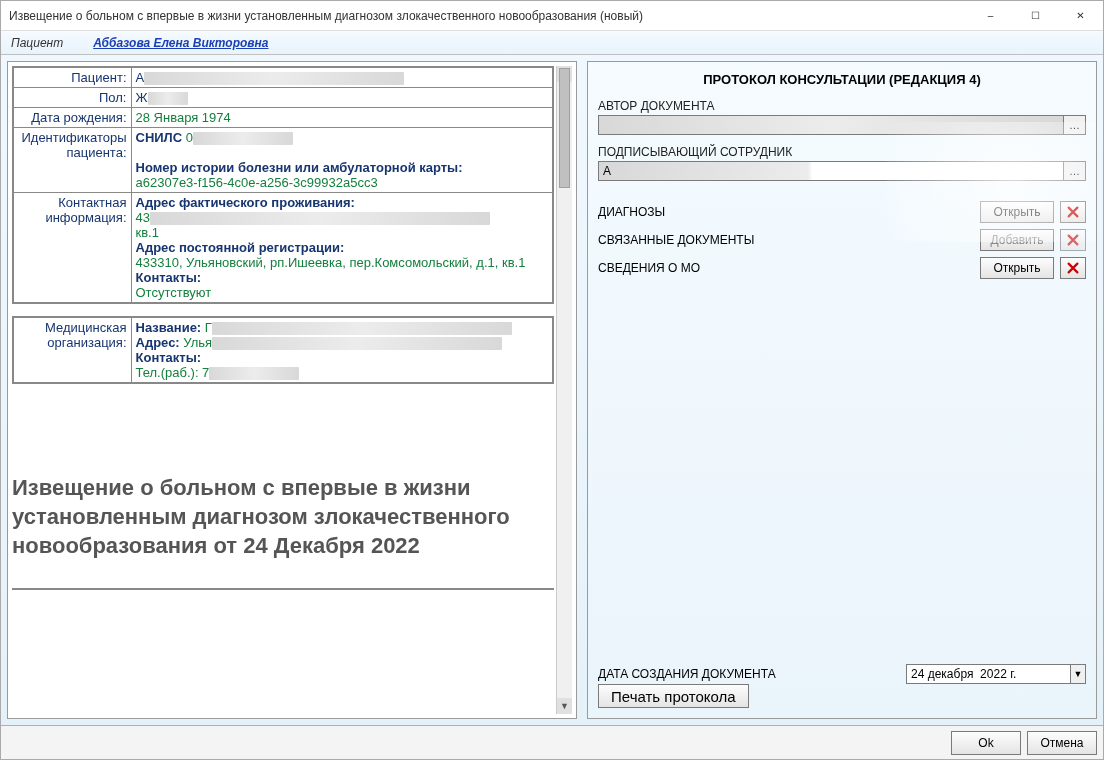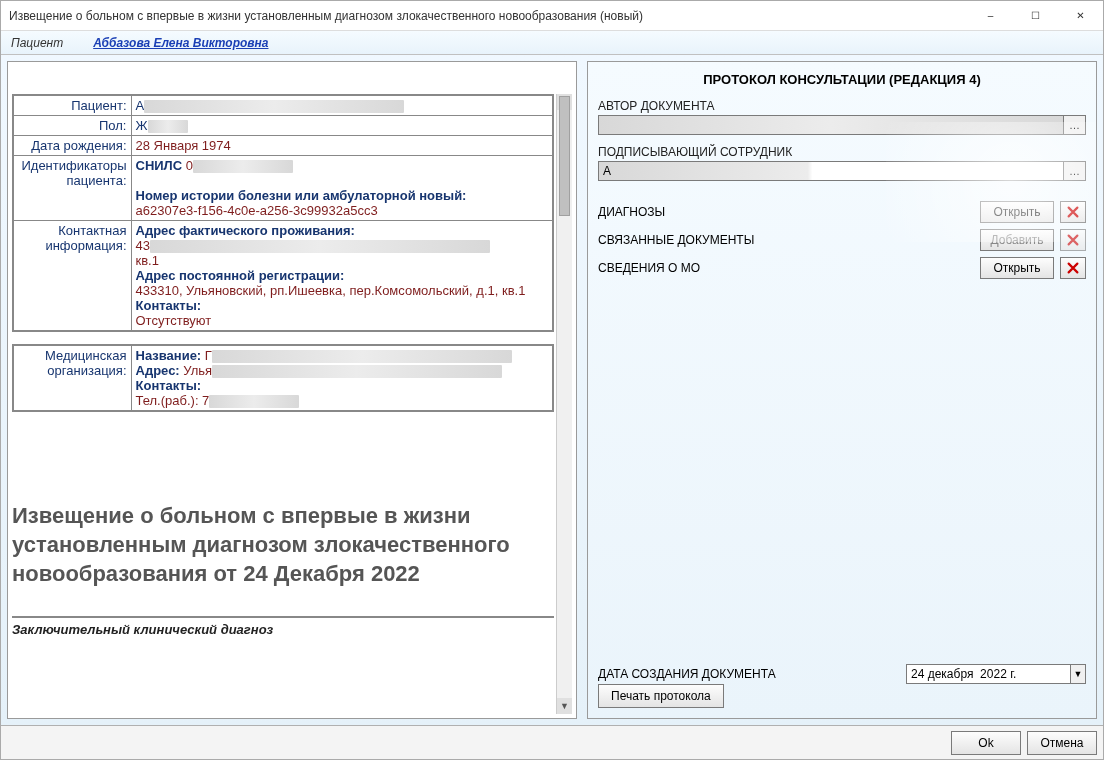--- a/index.html
+++ b/index.html
@@ -63,21 +63,20 @@
   border: 1px solid #9a9a9a;
   padding: 4px;
   overflow: hidden;
   display: flex;
   flex-direction: column;
 }
 .left-inner {
   flex:1;
   overflow: hidden;
   position: relative;
-  margin-top: 28px;
 }
 .left-inner .scroll-content { padding-right: 18px; height: 100%; }
 
 .scrollbar-fake {
   position: absolute; right:0; top:0; bottom:0; width:16px;
   background: #f0f0f0; border-left:1px solid #ccc;
 }
 .scrollbar-fake .thumb { position:absolute; left:2px; right:2px; top:2px; height:120px; background:#c0c0c0; border:1px solid #a0a0a0; }
 .scrollbar-fake .btn { position:absolute; left:0; right:0; height:16px; background:#e0e0e0; display:flex;align-items:center;justify-content:center;font-size:9px;color:#555;}
 .scrollbar-fake .btn.up{top:0;}
@@ -93,21 +92,21 @@
   vertical-align: top;
   padding: 2px 4px;
   font-size: 13px;
 }
 table.info td.label {
   width: 118px;
   color: #17356f;
   text-align: right;
 }
 table.info td.val { color: #17356f; }
-table.info td.val .black { color: #7f1d1d; }
+table.info td.val .black { color: #15803d; }
 table.info td.val b { font-weight: bold; color: #17356f;}
 table.info + table.info { margin-top: 12px; }
 
 .redacted {
   display:inline-block;
   background: linear-gradient(90deg,#d8d8d8,#ececec,#d8d8d8);
   height: 13px;
   vertical-align: middle;
   border-radius:1px;
 }
@@ -170,21 +169,21 @@
 .section-row button.del.disabled { opacity:.6; }
 .section-row button.del svg { width:14px;height:14px; }
 
 .right-bottom { margin-top:auto; }
 .date-row { display:flex; align-items:center; margin-bottom:0;}
 .date-row .dlabel { flex:1; font-size:12px; }
 .date-picker { display:flex; width:180px; height:20px;}
 .date-picker input { flex:1; border:1px solid #7a7a7a; padding:0 4px; font-size:12px;}
 .date-picker .arrow { width:18px; border:1px solid #7a7a7a; border-left:none; background:#f0f0f0; display:flex;align-items:center;justify-content:center;font-size:9px;}
 button.print {
-  height:24px; padding:0 12px; font-size:12px;
+  height:24px; padding:0 12px; font-size:15px;
   border:1px solid #7a7a7a; background:linear-gradient(#fdfdfd,#e4e4e4); cursor:pointer;
 }
 
 .footer {
   height: 34px;
   border-top:1px solid #b0b0b0;
   background:#f4f4f4;
   display:flex; justify-content:flex-end; align-items:center; gap:6px; padding-right:6px;
 }
 .footer button {
@@ -227,21 +226,21 @@
               <td class="val"><span>Ж</span><span class="redacted" style="width:40px"></span></td>
             </tr>
             <tr>
               <td class="label">Дата рождения:</td>
               <td class="val"><span class="black">28 Января 1974</span></td>
             </tr>
             <tr>
               <td class="label">Идентификаторы пациента:</td>
               <td class="val">
                 <b>СНИЛС</b>&nbsp;<span class="black"><span>0</span></span><span class="redacted" style="width:100px"></span><br><br>
-                <b>Номер истории болезни или амбулаторной новый:</b><br>
+                <b>Номер истории болезни или амбулаторной карты:</b><br>
                 <span class="black">a62307e3-f156-4c0e-a256-3c99932a5cc3</span>
               </td>
             </tr>
             <tr>
               <td class="label">Контактная информация:</td>
               <td class="val">
                 <b>Адрес фактического проживания:</b><br>
                 <span class="black"><span>43</span></span><span class="redacted" style="width:340px"></span><br>
                 <span class="black">кв.1</span><br>
                 <b>Адрес постоянной регистрации:</b><br>
@@ -263,21 +262,20 @@
                 <b>Контакты:</b><br>
                 <span class="black"><span>Тел.(раб.): 7</span></span><span class="redacted" style="width:90px"></span>
               </td>
             </tr>
           </tbody>
             </table>
 
           <div class="doc-title">Извещение о больном с впервые в жизни установленным диагнозом злокачественного новообразования от 24 Декабря 2022</div>
 
           <hr class="grey">
-          <div class="diag-section-label">Заключительный клинический диагноз</div>
 
         </div>
 
         <div class="scrollbar-fake">
           <div class="btn up">▲</div>
           <div class="thumb"></div>
           <div class="btn down">▼</div>
         </div>
       </div>
     </div>

